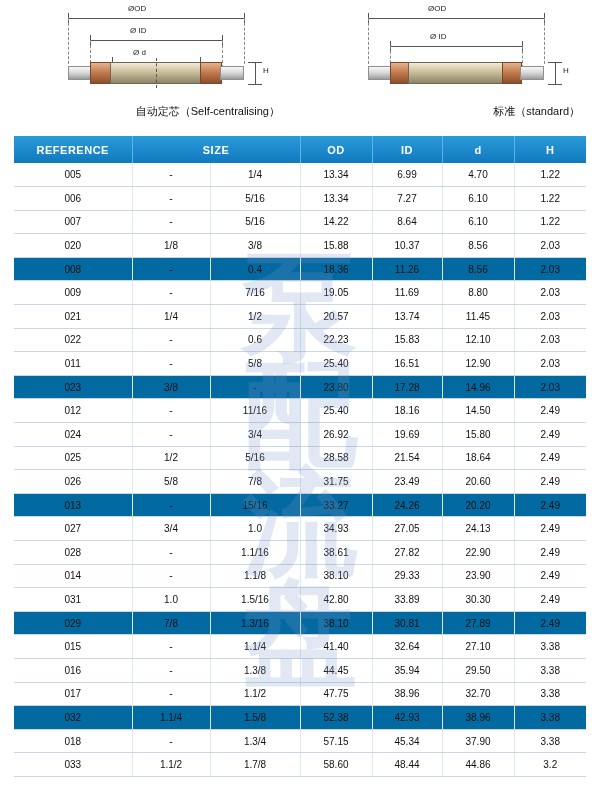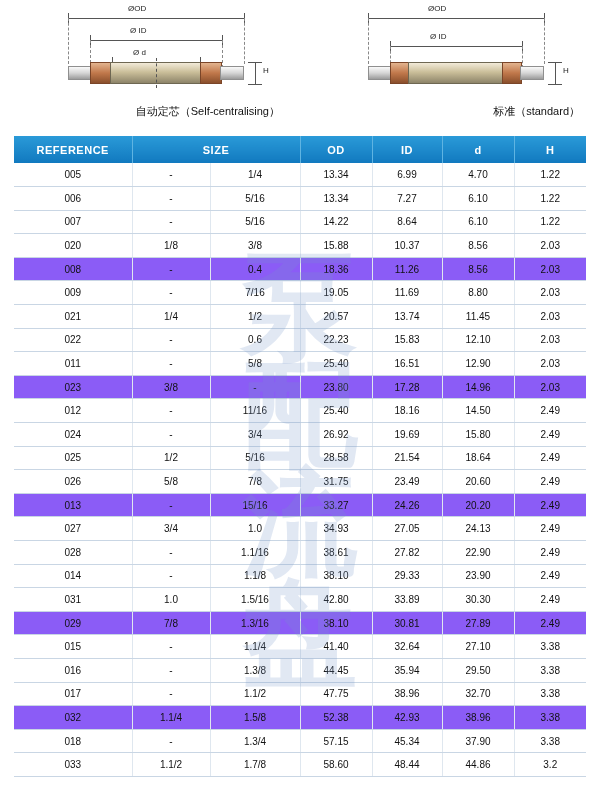--- a/index.html
+++ b/index.html
@@ -135,21 +135,21 @@
   tbody td {
     height: 23.6px;
     font-size: 10px;
     color: #111;
     text-align: center;
     border-bottom: 1px solid #c9d6e4;
     border-right: 1px solid #dfe7ef;
     background: #fff;
   }
   tbody td:last-child { border-right: none; }
-  tbody tr.alt td { background: #8b5cf6; }
+  tbody tr.alt td { background: #0369a1; }
   tbody tr td.ref { font-weight: normal; }
   col.c-ref  { width: 118px; }
   col.c-s1   { width: 78px; }
   col.c-s2   { width: 90px; }
   col.c-od   { width: 72px; }
   col.c-id   { width: 70px; }
   col.c-d    { width: 72px; }
   col.c-h    { width: 72px; }
 </style>
 </head>

